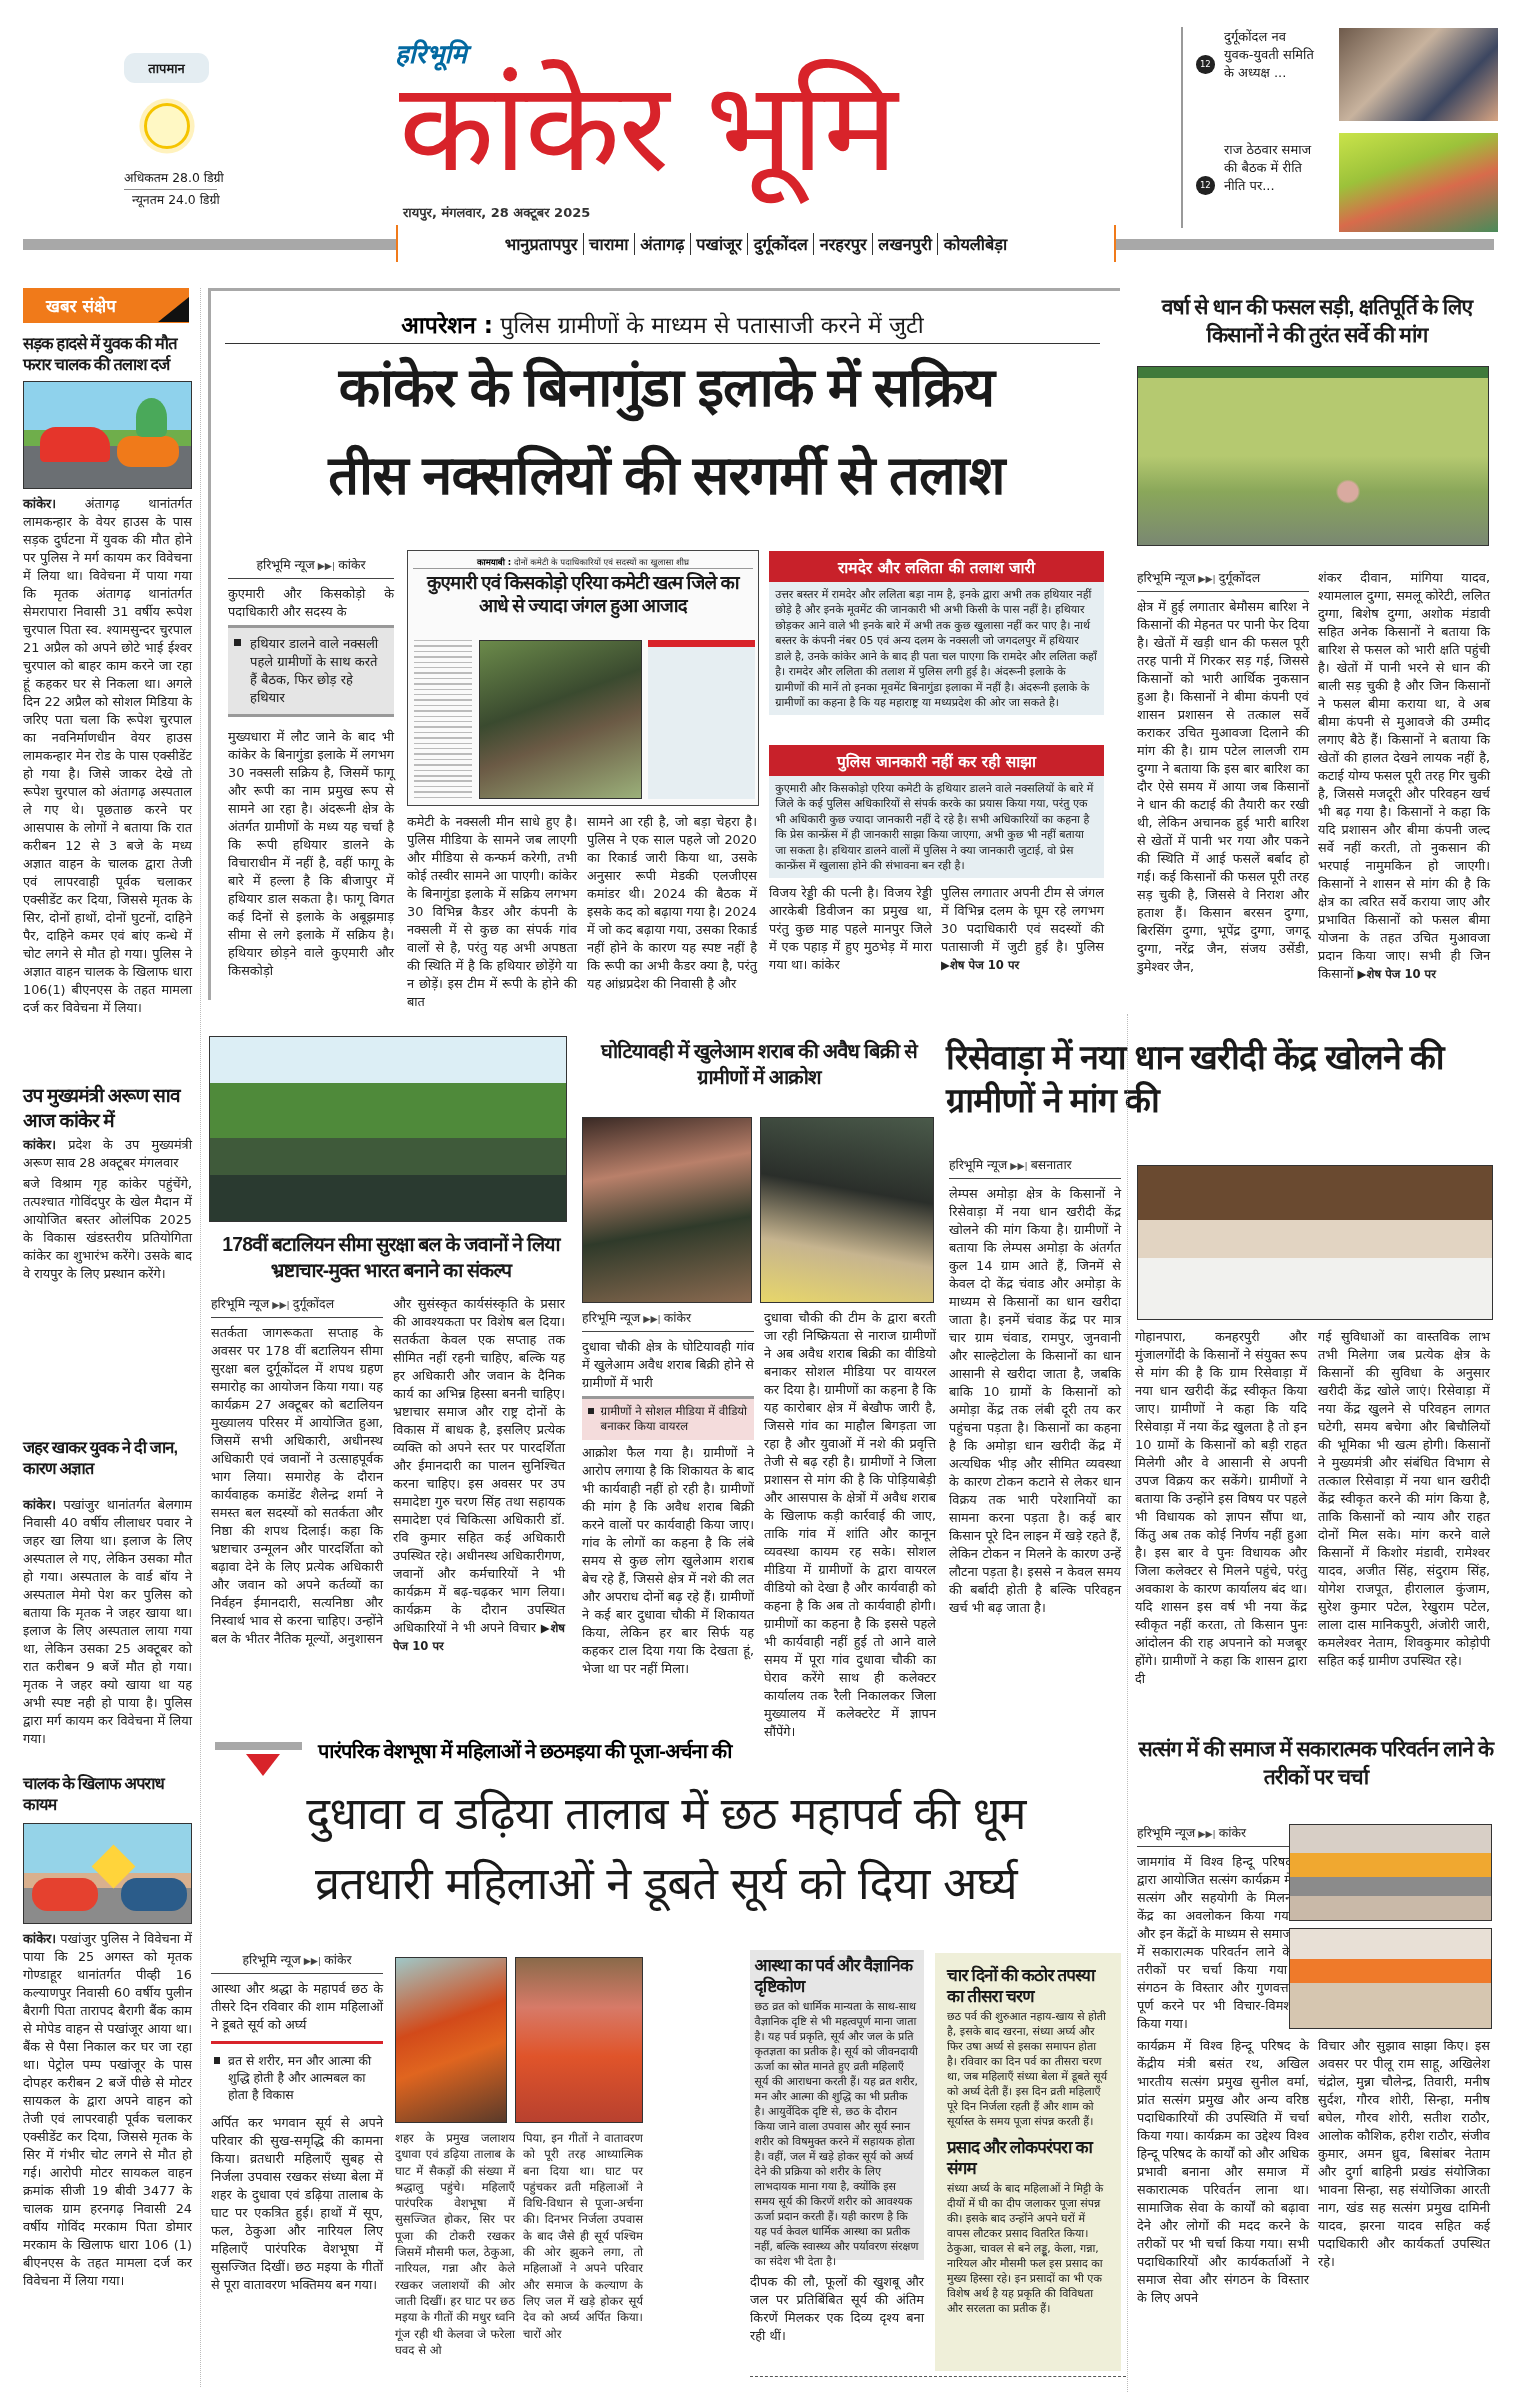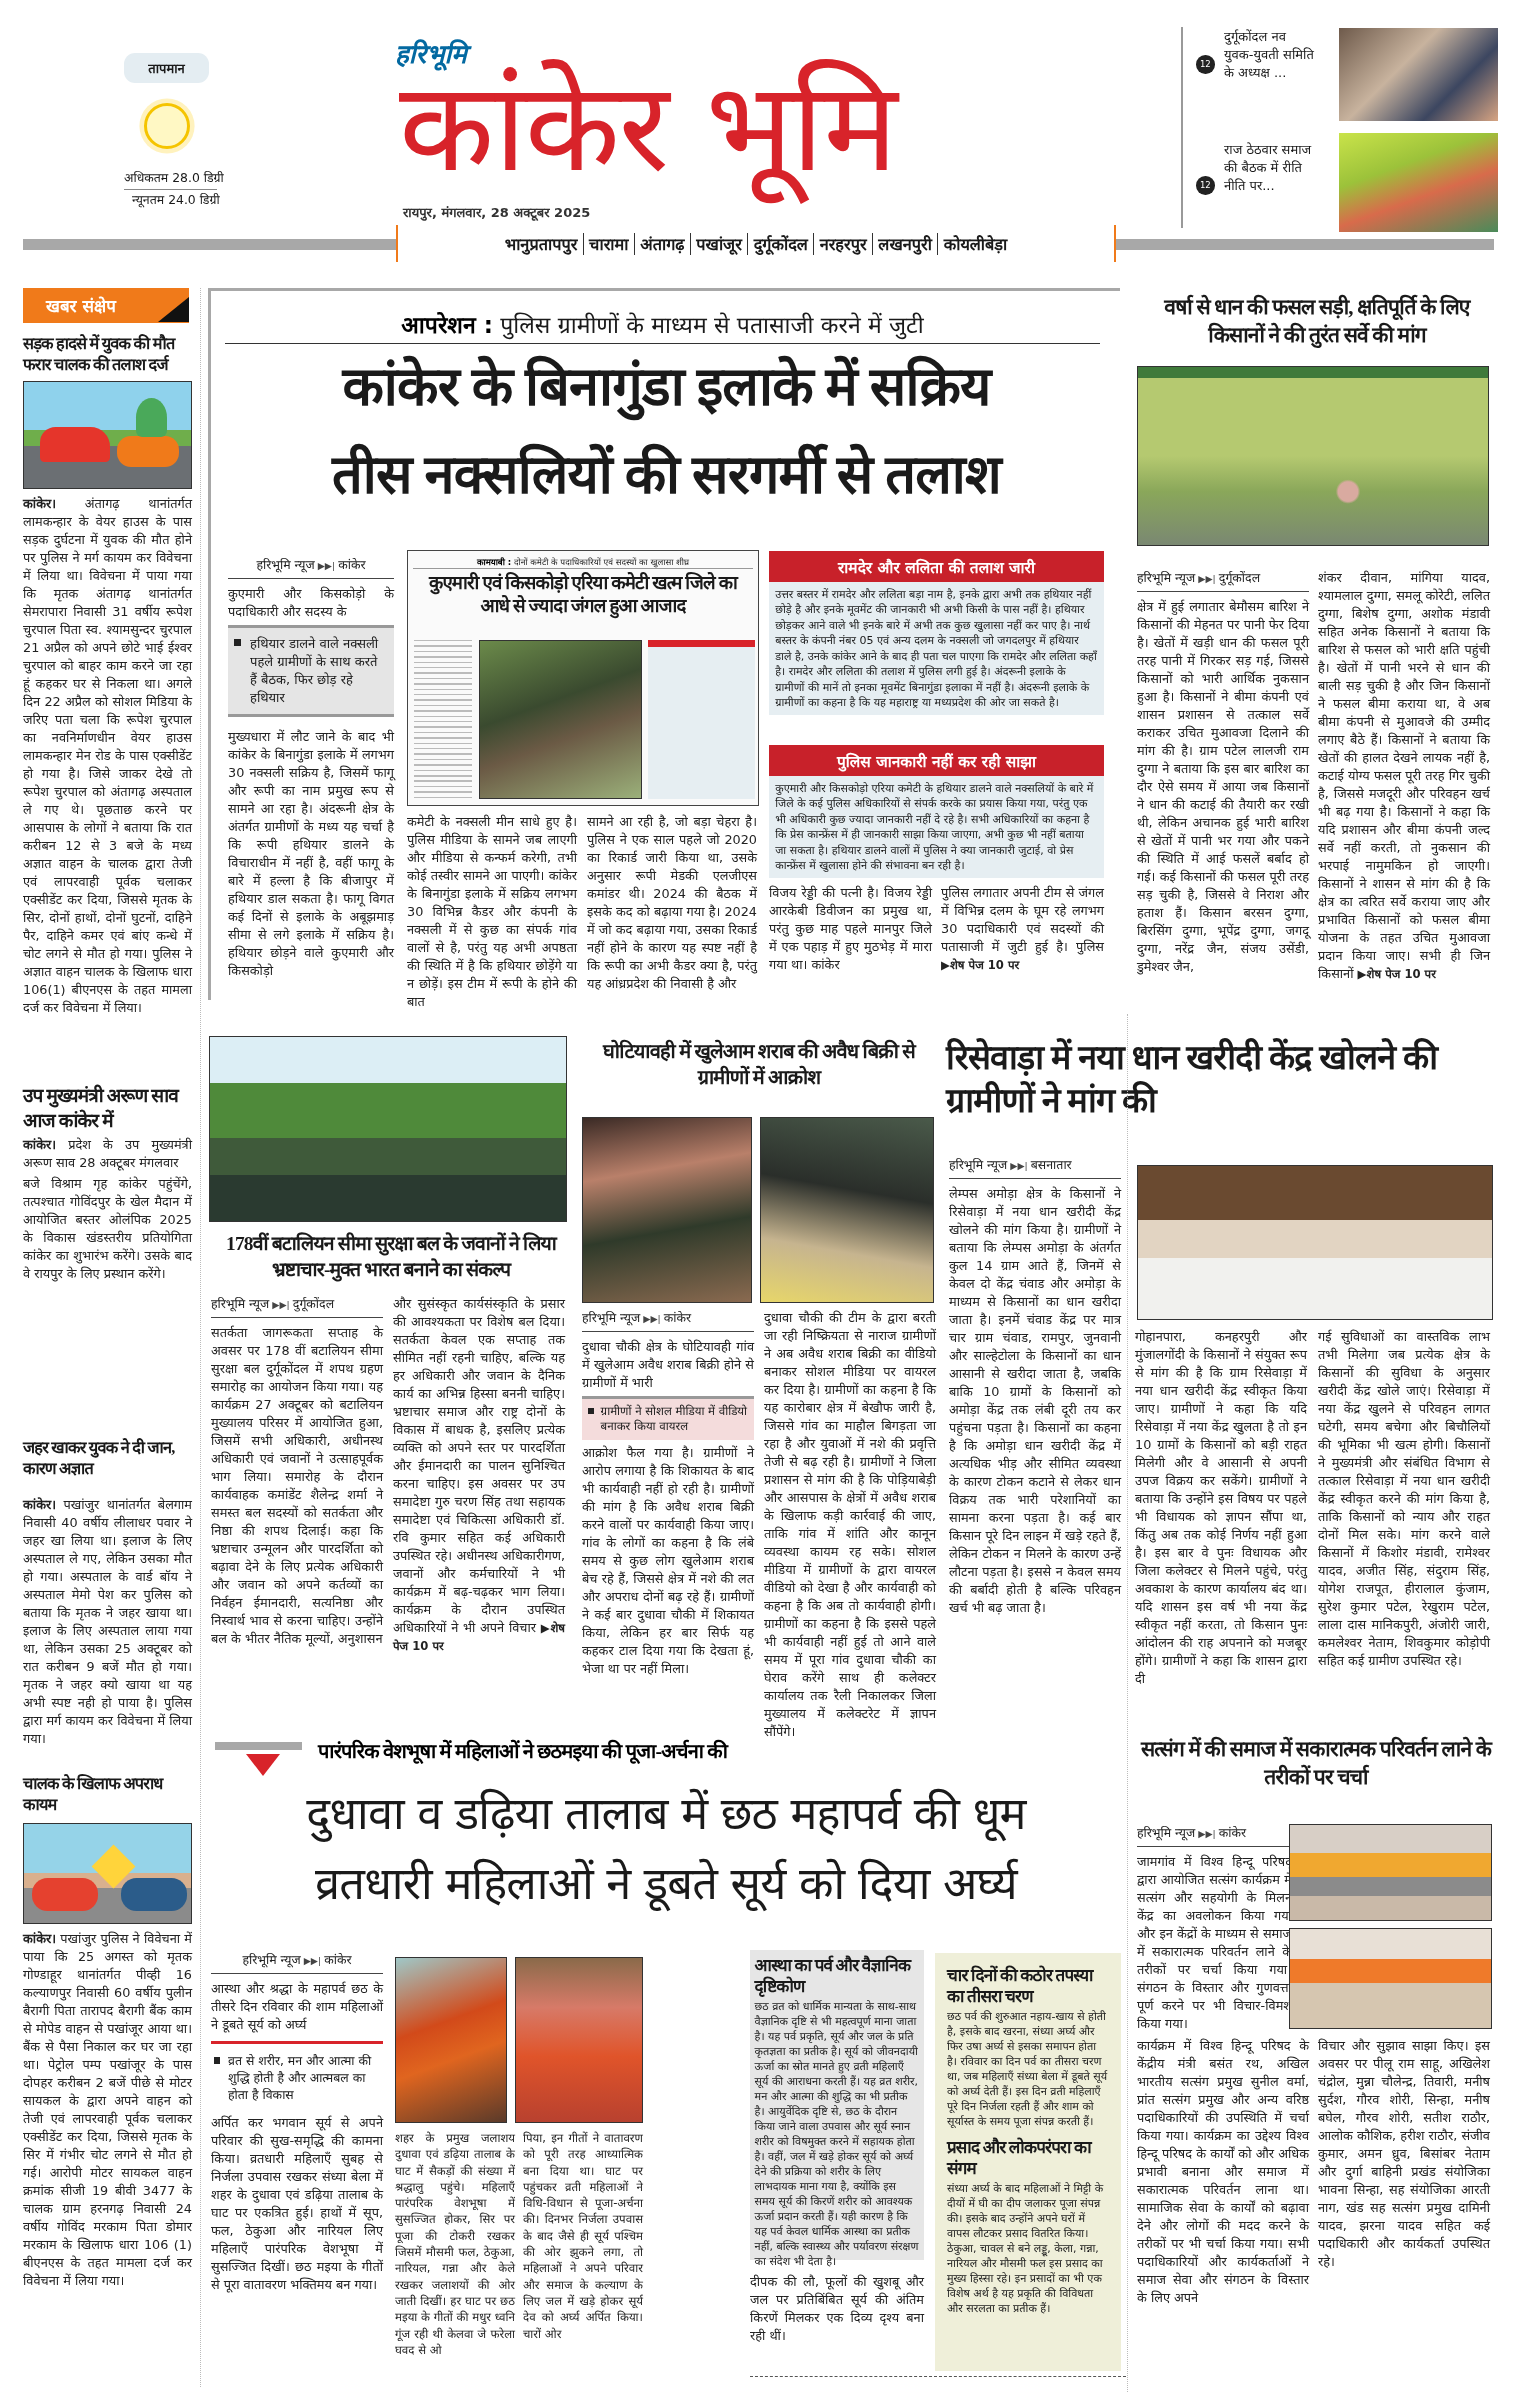--- a/index.html
+++ b/index.html
@@ -1,18 +1,18 @@
 <!DOCTYPE html>
 <html style="font-size:12.4px"><head>
 <meta charset="utf-8">
 <style>
 *{box-sizing:border-box;margin:0;padding:0}
 body{width:1514px;height:2401px;background:#fff;font-family:"DejaVu Sans","Liberation Sans",sans-serif;color:#1a1a1a;position:relative;overflow:hidden}
 .abs{position:absolute}
-.hd{font-family:Liberation Serif, serif;font-weight:bold;letter-spacing:-0.8px;transform-origin:left top}
+.hd{font-family:Liberation Sans, sans-serif;font-weight:bold;letter-spacing:-0.8px;transform-origin:left top}
 .body-text{font-size:12.8px;line-height:18px;text-align:justify;color:#222;font-family:"DejaVu Sans","Liberation Sans",sans-serif}
 .byline{font-size:12.4px;color:#222;border-bottom:0.8px solid #444;padding-bottom:4.6px;margin-bottom:6.2px;white-space:nowrap}
 .byline .arr{color:#444;font-size:9.3px;margin:0 3.1px}
 .photo{border:0.8px solid #333;overflow:hidden}
 .cont{font-weight:bold;font-size:11.6px}
 .dotted-v{border-left:1.5px dotted #bbb}
 .red{color:#000000}
 </style>
 </head>
 <body>

